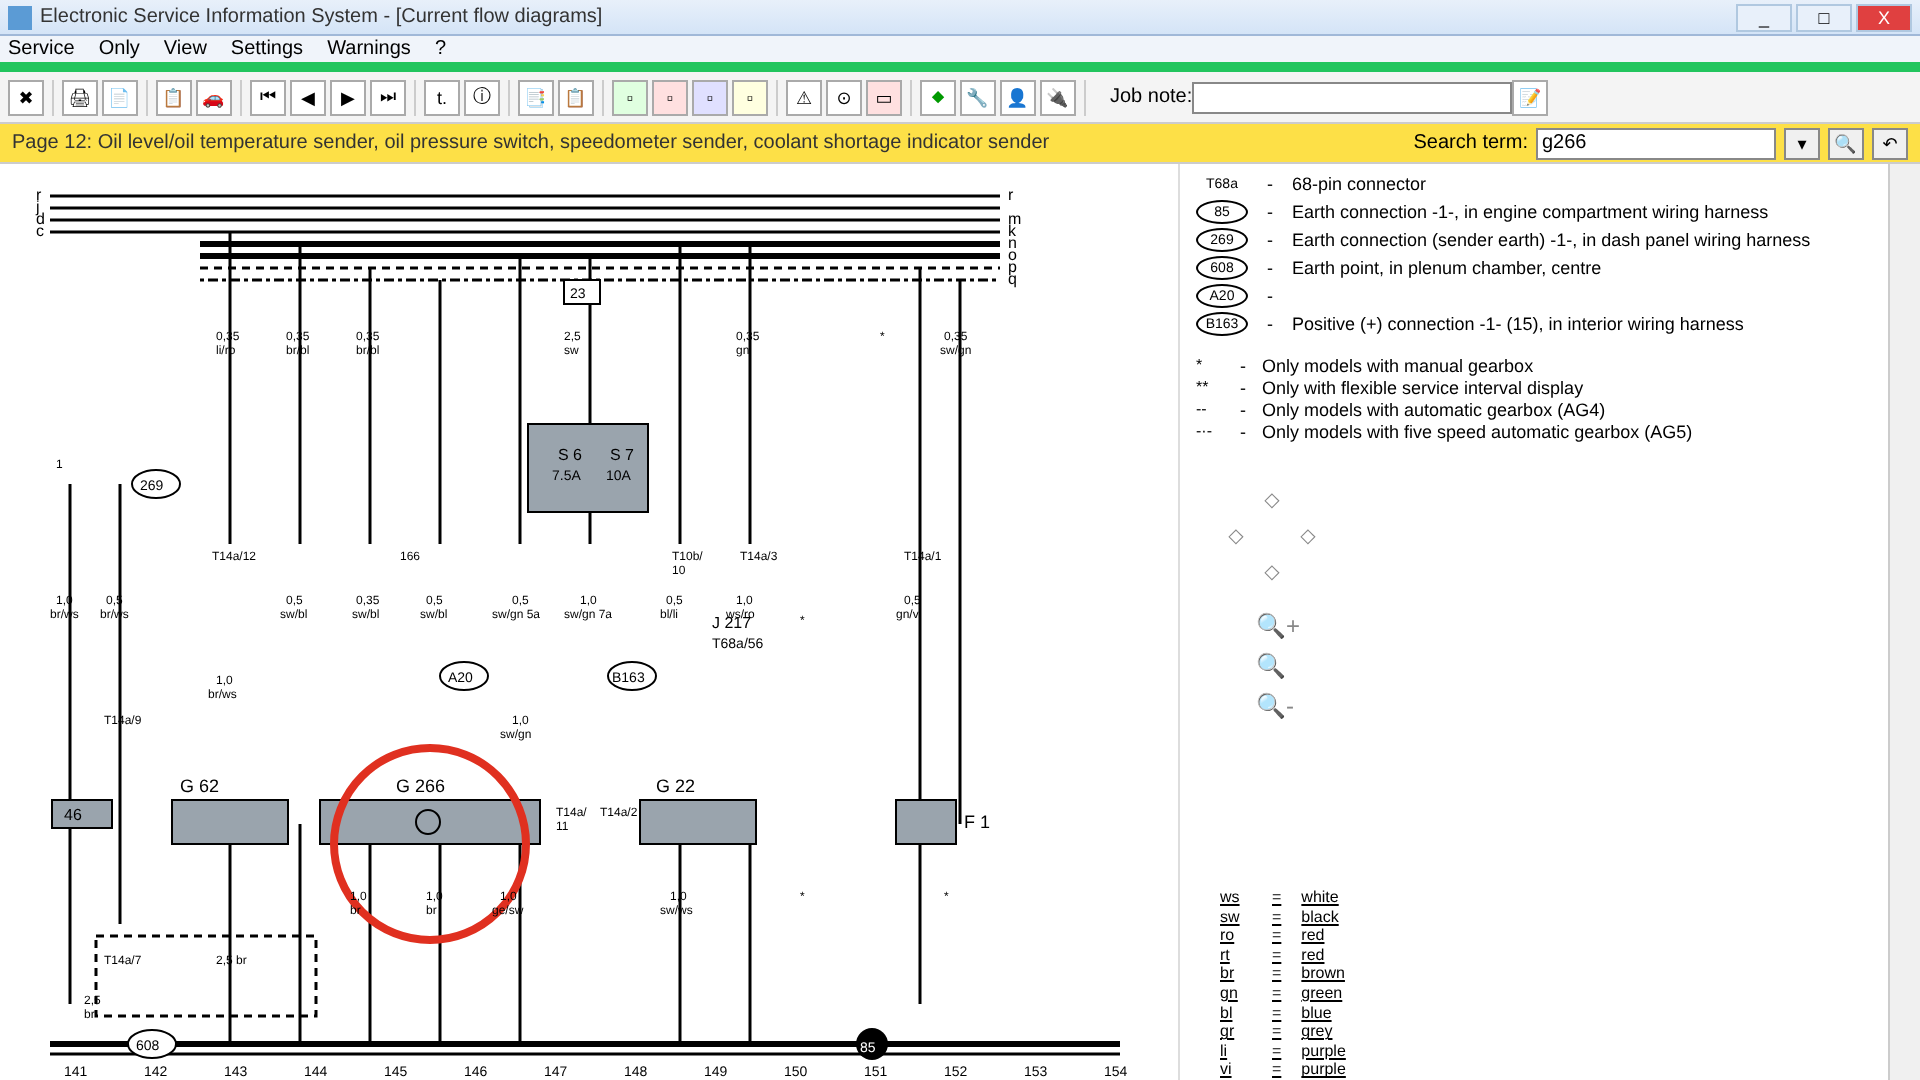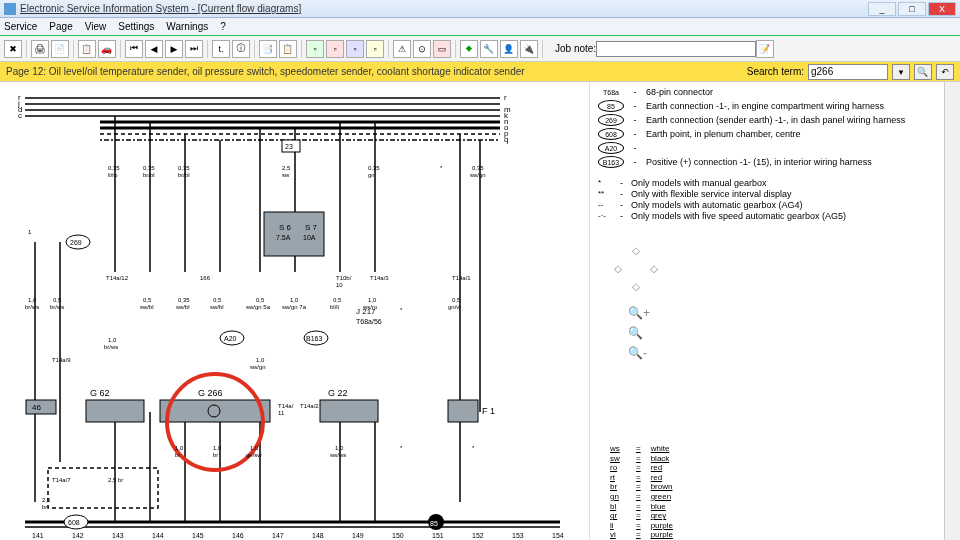--- a/index.html
+++ b/index.html
@@ -1,37 +1,37 @@
 <!DOCTYPE html>
 <html><head>
 <meta charset="utf-8">
 <style>
 * { margin: 0; padding: 0; box-sizing: border-box; font-family: Tahoma, sans-serif; }
 body { width: 960px; height: 540px; overflow: hidden; background: #fff; position: relative; }
 
 .titlebar { height: 18px; background: linear-gradient(#e8f0fa, #d4e4f7); display: flex; align-items: center; padding: 0 4px; font-size: 10px; border-bottom: 1px solid #a0b8d8; }
 .titlebar .app-icon { width: 12px; height: 12px; background: #5b9bd5; margin-right: 4px; }
-.titlebar .title { flex: 1; color: #333; text-decoration: underline; }
+.titlebar .title { flex: 1; color: #333; }
 .titlebar .win-btns { display: flex; gap: 2px; }
 .titlebar .win-btn { width: 28px; height: 14px; font-size: 9px; display: flex; align-items: center; justify-content: center; background: #e8f0fa; border: 1px solid #b0c8e0; cursor: pointer; }
 .titlebar .win-btn.close { background: #e04040; color: #fff; }
 
-.menubar { height: 18px; background: #f0f4fa; display: flex; align-items: center; padding: 0 4px; font-size: 10px; gap: 12px; border-bottom: 1px solid #22c55e; }
+.menubar { height: 18px; background: #f0f4fa; display: flex; align-items: center; padding: 0 4px; font-size: 10px; gap: 12px; border-bottom: 5px solid #22c55e; }
 .menubar span { cursor: pointer; }
 
 .toolbar { height: 26px; background: #f4f4f4; display: flex; align-items: center; padding: 0 4px; gap: 2px; border-bottom: 1px solid #ccc; }
 .tb-btn { width: 18px; height: 18px; border: 1px solid #aaa; background: #fff; display: flex; align-items: center; justify-content: center; font-size: 9px; cursor: pointer; }
 .tb-sep { width: 1px; height: 18px; background: #ccc; margin: 0 2px; }
 .job-note { display: flex; align-items: center; font-size: 10px; margin-left: 8px; justify-content: flex-end; }
 .job-note input { width: 160px; height: 16px; font-size: 10px; border: 1px solid #888; padding: 0 2px; }
 
 .headerbar { height: 20px; background: #fde047; display: flex; align-items: center; padding: 0 6px; font-size: 10px; border-bottom: 1px solid #ccc; }
 .headerbar .page-title { flex: 1; color: #333; }
 .headerbar .search { display: flex; align-items: center; gap: 4px; }
-.headerbar .search input { width: 80px; height: 16px; font-size: 10px; border: 1px solid #888; padding: 0 2px; }
+.headerbar .search input { width: 120px; height: 16px; font-size: 10px; border: 1px solid #888; padding: 0 2px; }
 .headerbar .search .sbtn { width: 18px; height: 16px; border: 1px solid #888; background: #f0f0f0; cursor: pointer; display: flex; align-items: center; justify-content: center; font-size: 9px; }
 
 .content { position: relative; height: 458px; display: flex; }
 .diagram-area { position: relative; width: 590px; height: 458px; border-right: 1px solid #ddd; }
 .diagram-area svg { position: absolute; top: 0; left: 0; }
 
 .side-panel { flex: 1; padding: 4px 8px; font-size: 9px; position: relative; }
 .conn-list { display: flex; flex-direction: column; gap: 2px; margin-bottom: 10px; }
 .conn-row { display: flex; align-items: center; gap: 6px; }
 .conn-sym { width: 26px; height: 12px; display: flex; align-items: center; justify-content: center; font-size: 7px; }
@@ -67,21 +67,21 @@
   <div class="title">Electronic Service Information System - [Current flow diagrams]</div>
   <div class="win-btns">
     <div class="win-btn">_</div>
     <div class="win-btn">□</div>
     <div class="win-btn close">X</div>
   </div>
 </div>
 
 <div class="menubar">
   <span>Service</span>
-  <span>Page</span>
+  <span>Only</span>
   <span>View</span>
   <span>Settings</span>
   <span>Warnings</span>
   <span>?</span>
 </div>
 
 <div class="toolbar">
   <div class="tb-btn">✖</div>
   <div class="tb-sep"></div>
   <div class="tb-btn">🖨</div>

